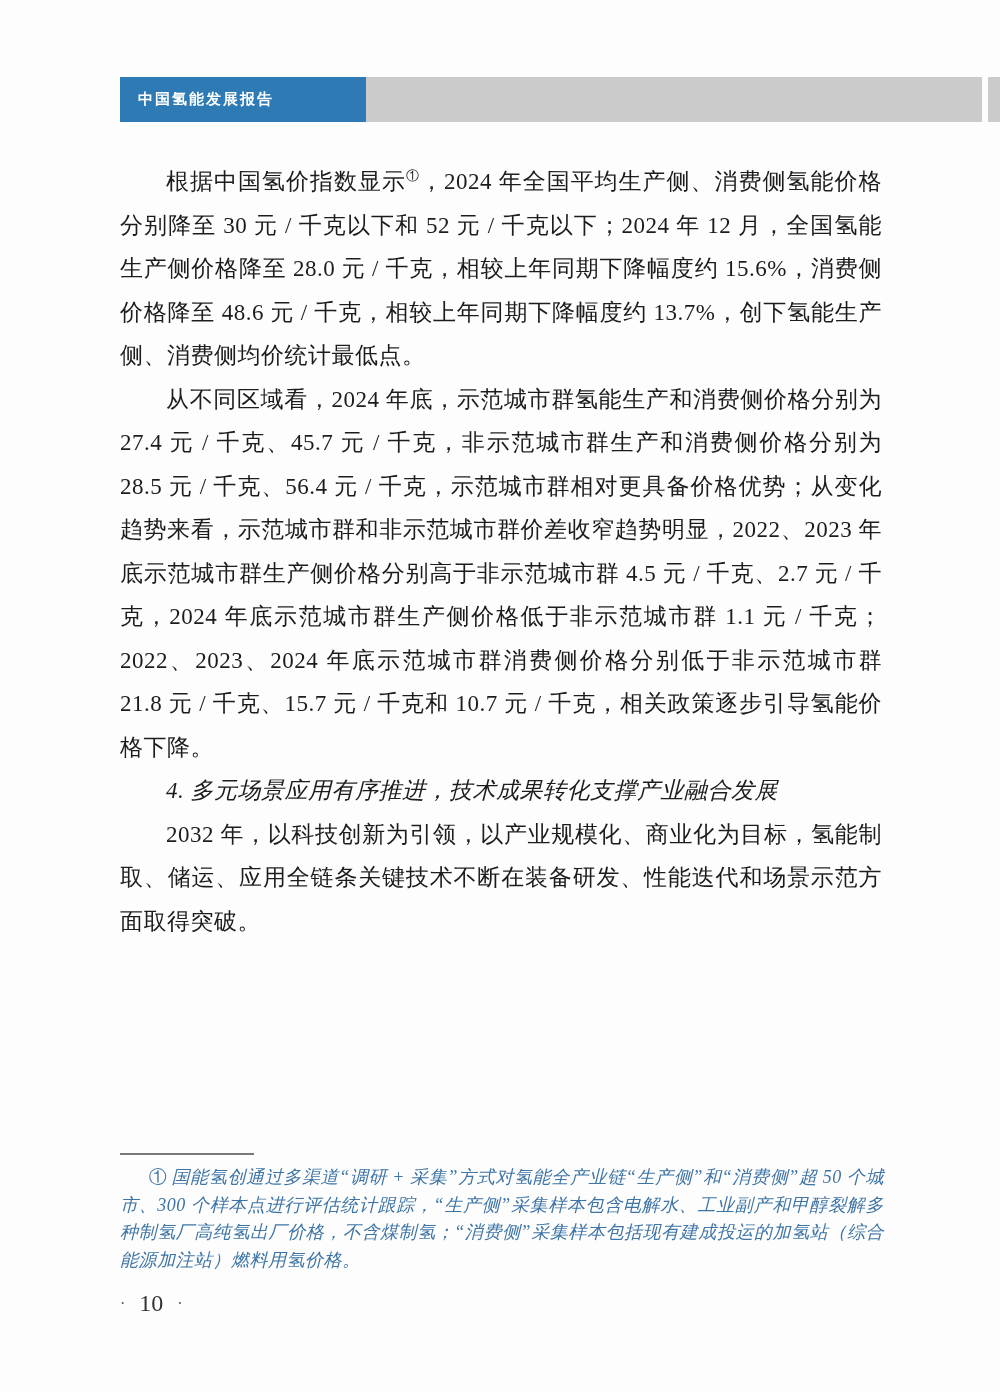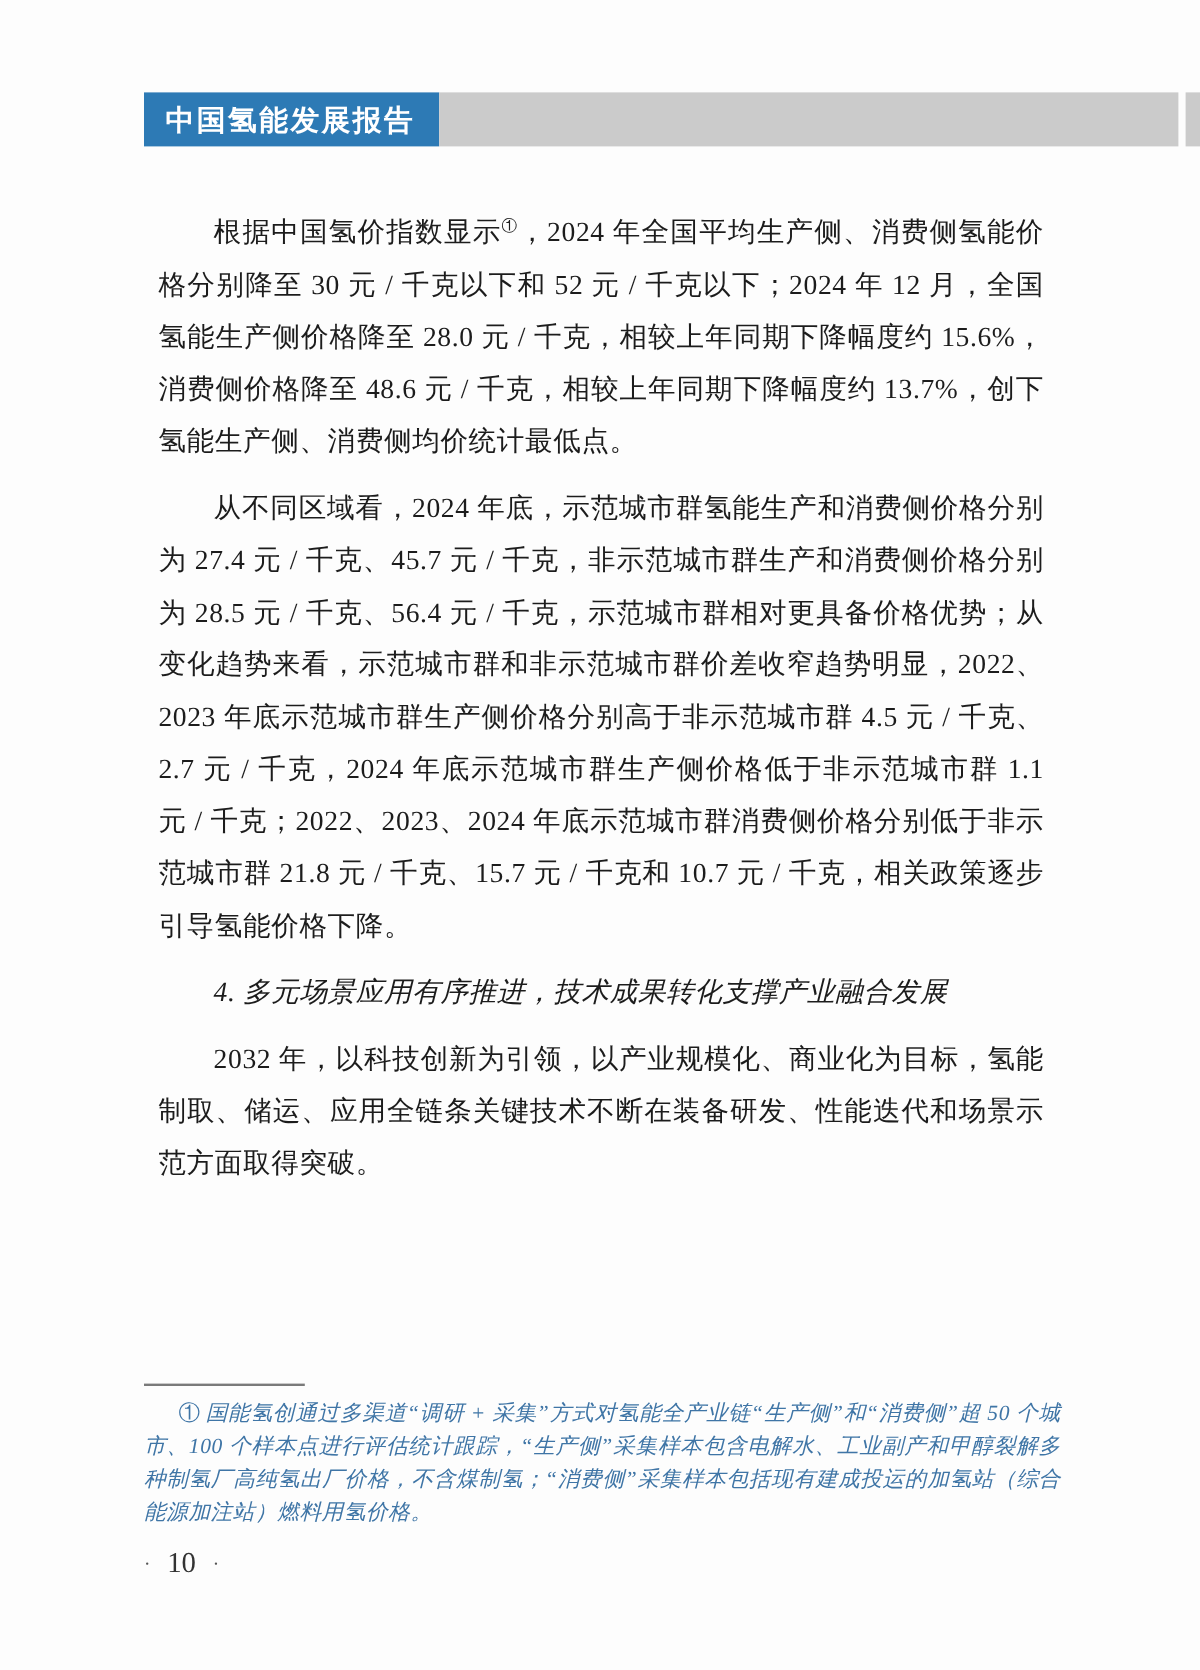--- a/index.html
+++ b/index.html
@@ -28,21 +28,21 @@
   .header-title-box {
     position: absolute;
     left: 120px;
     top: 0;
     width: 246px;
     height: 45px;
     background: var(--header-blue, #2d7ab5);
     color: #ffffff;
     font-family: "Liberation Sans", "DejaVu Sans", sans-serif;
     font-weight: bold;
-    font-size: 24px;
+    font-size: 15px;
     letter-spacing: 2px;
     display: flex;
     align-items: center;
     padding-left: 18px;
     box-sizing: border-box;
   }
   .header-gray-bar {
     position: absolute;
     left: 366px;
     top: 0;
@@ -64,21 +64,21 @@
     position: absolute;
     top: 160px;
     left: 120px;
     width: 762px;
     font-size: 23px;
     line-height: 43.5px;
     text-align: justify;
     letter-spacing: 0.5px;
   }
   .page-body p {
-    margin: 12px;
+    margin: 0;
     text-indent: 2em;
   }
   .footnote-ref {
     font-size: 13px;
     vertical-align: super;
     line-height: 0;
   }
   .section-heading {
     font-style: italic;
   }
@@ -141,21 +141,21 @@
 
   <div class="page-body">
     <p><span>根据中国氢价指数显示</span><span class="footnote-ref">①</span><span>，2024 年全国平均生产侧、消费侧氢能价格分别降至 30 元 / 千克以下和 52 元 / 千克以下；2024 年 12 月，全国氢能生产侧价格降至 28.0 元 / 千克，相较上年同期下降幅度约 15.6%，消费侧价格降至 48.6 元 / 千克，相较上年同期下降幅度约 13.7%，创下氢能生产侧、消费侧均价统计最低点。</span></p>
     <p>从不同区域看，2024 年底，示范城市群氢能生产和消费侧价格分别为 27.4 元 / 千克、45.7 元 / 千克，非示范城市群生产和消费侧价格分别为 28.5 元 / 千克、56.4 元 / 千克，示范城市群相对更具备价格优势；从变化趋势来看，示范城市群和非示范城市群价差收窄趋势明显，2022、2023 年底示范城市群生产侧价格分别高于非示范城市群 4.5 元 / 千克、2.7 元 / 千克，2024 年底示范城市群生产侧价格低于非示范城市群 1.1 元 / 千克；2022、2023、2024 年底示范城市群消费侧价格分别低于非示范城市群 21.8 元 / 千克、15.7 元 / 千克和 10.7 元 / 千克，相关政策逐步引导氢能价格下降。</p>
     <p class="section-heading">4. 多元场景应用有序推进，技术成果转化支撑产业融合发展</p>
     <p>2032 年，以科技创新为引领，以产业规模化、商业化为目标，氢能制取、储运、应用全链条关键技术不断在装备研发、性能迭代和场景示范方面取得突破。</p>
   </div>
 
   <div class="footnote-separator"></div>
   <div class="footnote">
-    <span class="fn-marker">①</span><span>国能氢创通过多渠道“调研 + 采集”方式对氢能全产业链“生产侧”和“消费侧”超 50 个城市、100 个样本点进行评估统计跟踪，“生产侧”采集样本包含电解水、工业副产和甲醇裂解多种制氢厂高纯氢出厂价格，不含煤制氢；“消费侧”采集样本包括现有建成投运的加氢站（综合能源加注站）燃料用氢价格。</span>
+    <span class="fn-marker">①</span><span>国能氢创通过多渠道“调研 + 采集”方式对氢能全产业链“生产侧”和“消费侧”超 50 个城市、300 个样本点进行评估统计跟踪，“生产侧”采集样本包含电解水、工业副产和甲醇裂解多种制氢厂高纯氢出厂价格，不含煤制氢；“消费侧”采集样本包括现有建成投运的加氢站（综合能源加注站）燃料用氢价格。</span>
   </div>
 
   <div class="page-footer">
     <span class="dot">·</span>
     <span>10</span>
     <span class="dot">·</span>
   </div>
 
 </div>
 

